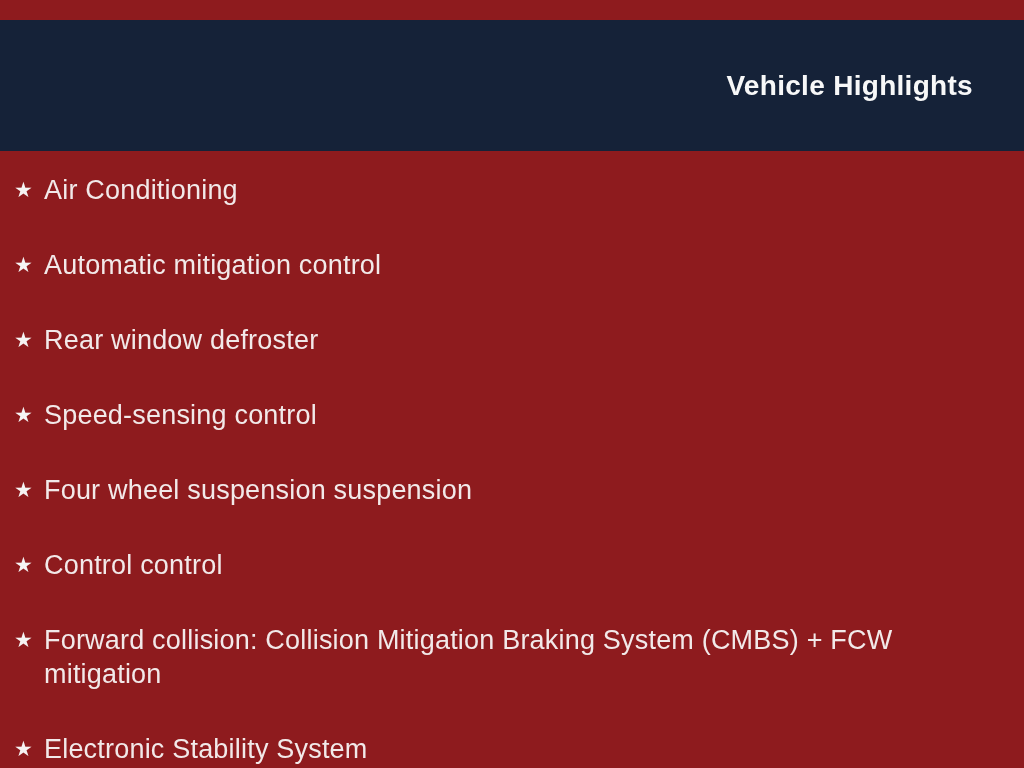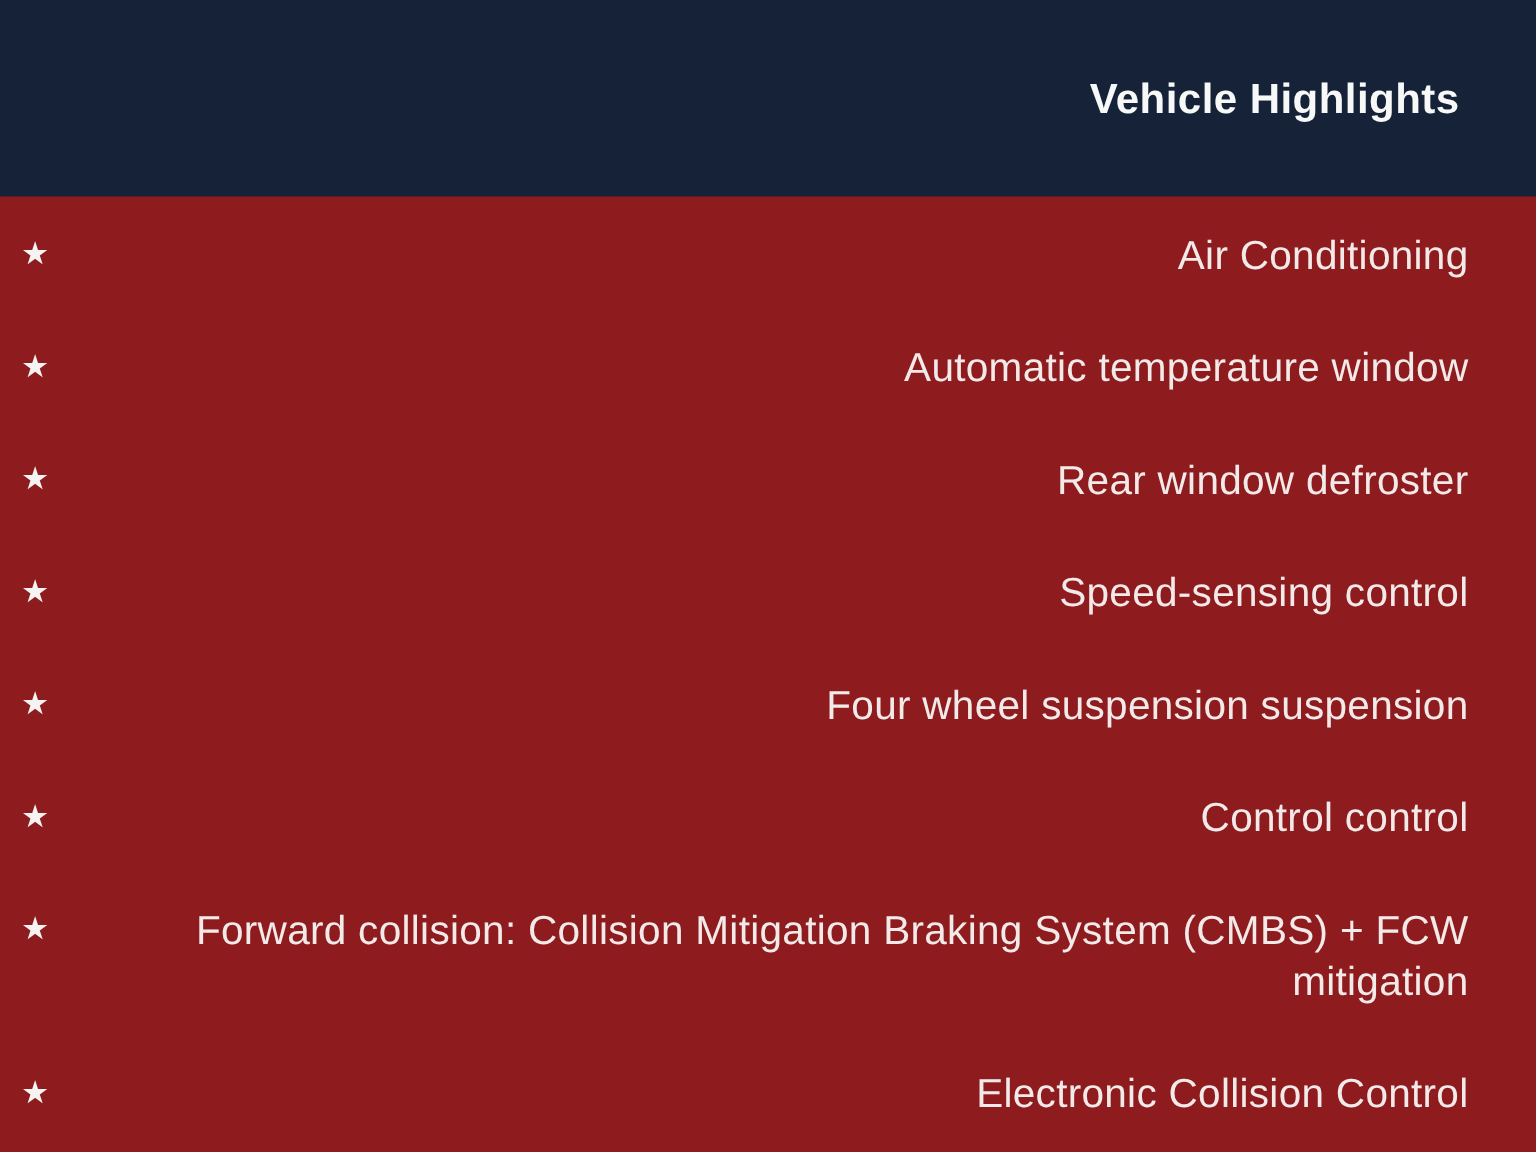--- a/index.html
+++ b/index.html
@@ -16,20 +16,21 @@
     background: #8E1B1E;
   }
   .header-band {
     height: 131px;
     flex: 0 0 131px;
     background: #152238;
     display: flex;
     align-items: center;
     justify-content: flex-end;
     padding-right: 51px;
+    margin-top: 20px;
   }
   .header-title {
     color: #F7F8F8;
     font-size: 28px;
     font-weight: 700;
     letter-spacing: 0.3px;
   }
   .feature-list {
     list-style: none;
     padding: 22px 45px 0 14px;
@@ -46,40 +47,39 @@
   }
   .star-bullet {
     flex: 0 0 30px;
     width: 30px;
     font-size: 21px;
     line-height: 34px;
     color: #F6F3F3;
   }
   .feature-text {
     flex: 1 1 auto;
-    text-align: right;
   }
 </style>
 </head>
 <body>
 
 <div class="slide">
 
   <div class="header-band">
     <span class="header-title">Vehicle Highlights</span>
   </div>
 
   <ul class="feature-list">
     <li class="feature-item">
       <span class="star-bullet">★</span>
       <span class="feature-text">Air Conditioning</span>
     </li>
     <li class="feature-item">
       <span class="star-bullet">★</span>
-      <span class="feature-text">Automatic temperature window</span>
+      <span class="feature-text">Automatic mitigation control</span>
     </li>
     <li class="feature-item">
       <span class="star-bullet">★</span>
       <span class="feature-text">Rear window defroster</span>
     </li>
     <li class="feature-item">
       <span class="star-bullet">★</span>
       <span class="feature-text">Speed-sensing control</span>
     </li>
     <li class="feature-item">
@@ -89,17 +89,17 @@
     <li class="feature-item">
       <span class="star-bullet">★</span>
       <span class="feature-text">Control control</span>
     </li>
     <li class="feature-item">
       <span class="star-bullet">★</span>
       <span class="feature-text">Forward collision: Collision Mitigation Braking System (CMBS) + FCW mitigation</span>
     </li>
     <li class="feature-item">
       <span class="star-bullet">★</span>
-      <span class="feature-text">Electronic Collision Control</span>
+      <span class="feature-text">Electronic Stability System</span>
     </li>
   </ul>
 
 </div>
 
 </body></html>

